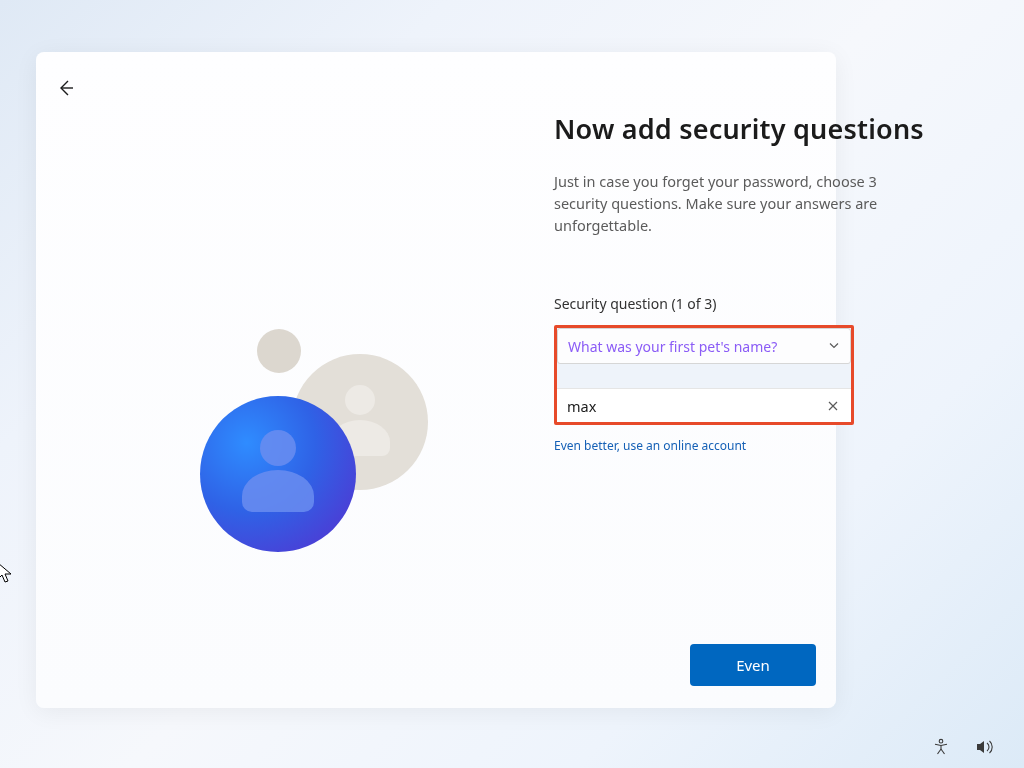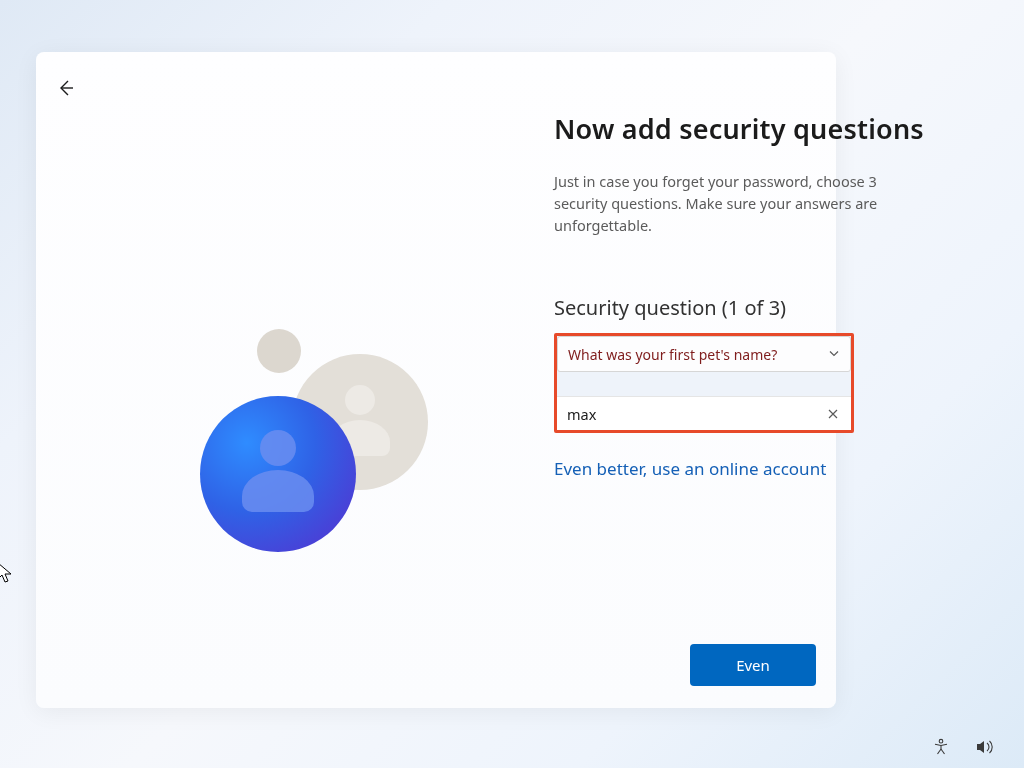--- a/index.html
+++ b/index.html
@@ -48,21 +48,21 @@
     letter-spacing: 0.2px;
   }
   .subtitle {
     margin-top: 24px;
     font-size: 14.5px;
     line-height: 1.5;
     color: #5b5b5b;
   }
   .section-label {
     margin-top: 58px;
-    font-size: 20px;
+    font-size: 14px;
     color: #323232;
   }
 
   .highlight-box {
     margin-top: 12px;
     border: 3px solid #e74a2a;
     border-radius: 2px;
     width: 300px;
     background: #eef3fa;
   }
@@ -70,21 +70,21 @@
   .select-row {
     position: relative;
     height: 36px;
     background: #fdfdfe;
     border: 1px solid #d6d6d6;
     border-radius: 3px;
     margin: 0;
     display: flex; align-items: center;
     padding: 0 10px;
     font-size: 14px;
-    color: #7f1d1d;
+    color: #8b5cf6;
     cursor: pointer;
   }
   .select-row .chev {
     position: absolute; right: 10px; top: 50%; transform: translateY(-50%);
     color: #5a5a5a;
   }
 
   .gap-row { height: 24px; }
 
   .answer-row {
@@ -107,22 +107,22 @@
   }
   .clear-x {
     position: absolute; right: 8px; top: 50%; transform: translateY(-50%);
     width: 20px; height: 20px;
     display: flex; align-items: center; justify-content: center;
     color: #5a5a5a; cursor: pointer;
   }
 
   .link {
     display: inline-block;
-    margin-top: 24px;
-    font-size: 17px;
+    margin-top: 12px;
+    font-size: 12px;
     color: #1560b6;
     cursor: pointer;
   }
 
   .next-btn {
     position: absolute;
     right: 20px; bottom: 22px;
     width: 126px; height: 42px;
     background: #0067c0;
     color: #ffffff;

